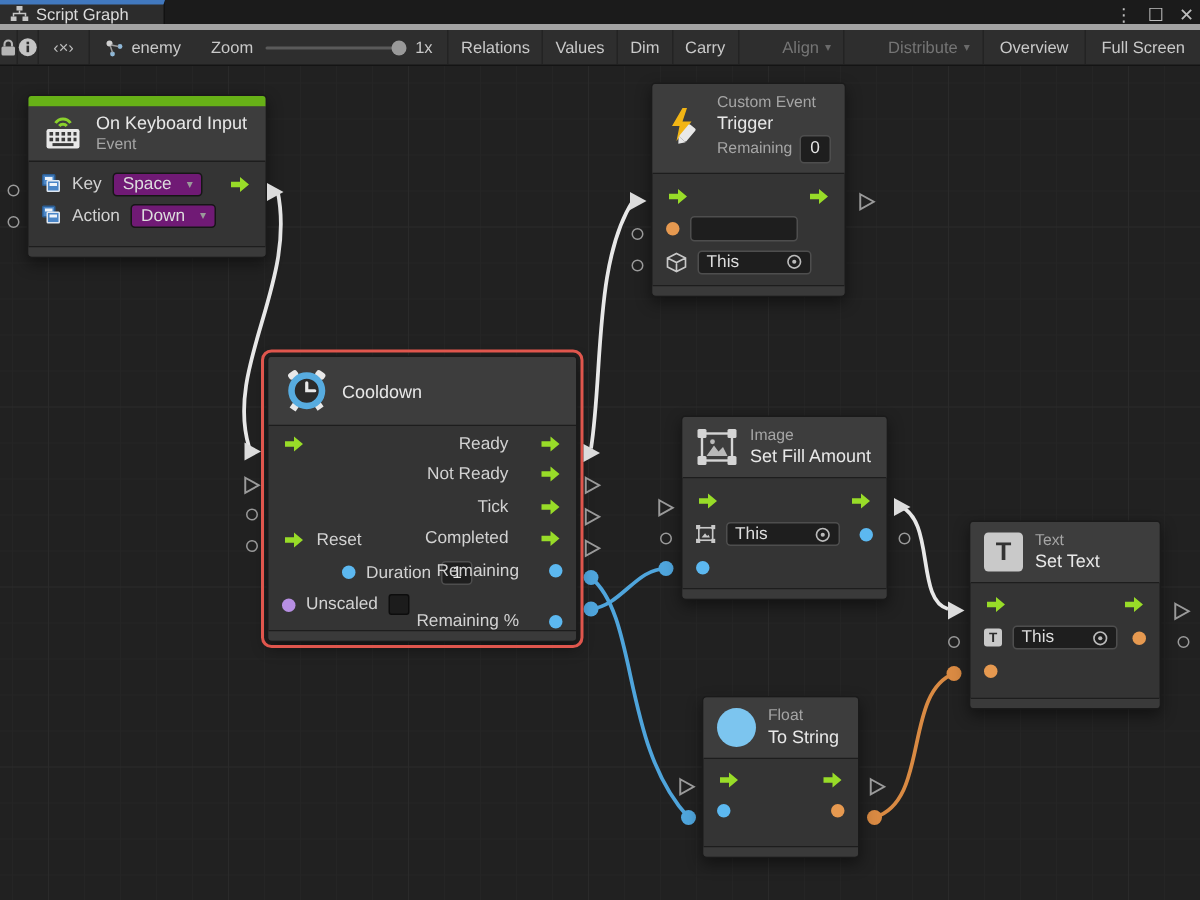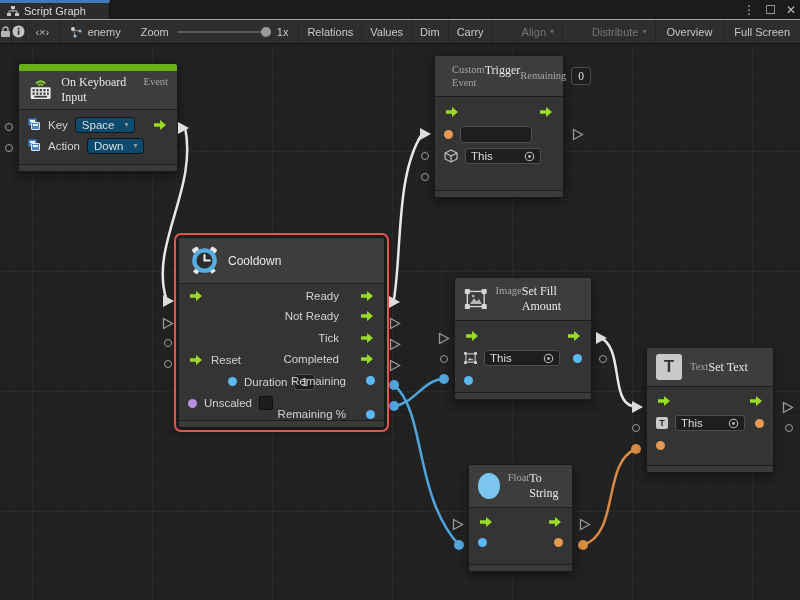--- a/index.html
+++ b/index.html
@@ -7,21 +7,21 @@
     --value-purple:#b78fe3; --selection-red:#e0564d; --wire-white:#e8e8e8;
     --wire-blue:#4fa5dc; --wire-orange:#d98a43; --event-green:#67b117;
   }
   *{margin:0;padding:0;box-sizing:border-box;}
   html,body{width:800px;height:600px;overflow:hidden;background:#181818;
     font-family:"Liberation Sans","DejaVu Sans",sans-serif;-webkit-font-smoothing:antialiased;}
   .win{position:relative;width:800px;height:600px;background:#181818;}
 
   
   .tabbar{position:absolute;left:0;top:0;width:800px;height:20px;background:#1b1b1b;
-    display:flex;align-items:stretch;border-bottom:1px solid #a3a3a3;}
+    display:flex;align-items:stretch;border-bottom:4px solid #a3a3a3;}
   .tab{display:flex;align-items:center;gap:5px;padding:0 10px 0 7px;width:110px;
     background:#2c2c2c;border-top:3px solid #4178be;border-right:1px solid #121212;
     color:#dcdcdc;font-size:11px;white-space:nowrap;}
   .winctl{position:absolute;right:4px;top:0;height:20px;display:flex;align-items:center;gap:10px;
     color:#bdbdbd;font-size:12px;}
   .winctl span{cursor:default;line-height:20px;}
 
   
   .toolbar{position:absolute;left:0;top:20px;width:800px;height:24px;background:#2e2e2e;
     border-bottom:1px solid #141414;display:flex;align-items:stretch;color:#c9c9c9;font-size:11px;}
@@ -46,41 +46,41 @@
     background-size:120px 120px,120px 120px,24px 24px,24px 24px;
     background-position:0 107px,32px 0,0 11px,8px 0;}
   .wires{position:absolute;left:0;top:0;width:800px;height:556px;}
 
   
   .node{position:absolute;background:#343434;border:1px solid #1a1a1a;border-radius:3px;
     box-shadow:0 4px 10px rgba(0,0,0,.45);color:#e4e4e4;}
   .node.selected{outline:2px solid var(--selection-red);outline-offset:2px;}
   .nhead{display:flex;align-items:center;gap:8px;padding:6px 9px;background:#3d3d3d;
     border-bottom:1px solid #1d1d1d;border-radius:2px 2px 0 0;}
-  .ntitles{display:flex;flex-direction:row;line-height:1.25;font-family:Liberation Serif, serif;}
+  .ntitles{display:flex;flex-direction:column;line-height:1.25;}
   .nkind{font-size:10.5px;color:#a5a5a5;}
   .ntitle{font-size:12px;color:#e8e8e8;}
   .nsub{font-size:10.5px;color:#a5a5a5;}
   .nfoot{position:absolute;left:0;right:0;bottom:0;height:7px;background:#3a3a3a;
     border-top:1px solid #1d1d1d;border-radius:0 0 2px 2px;}
   .nbody{position:relative;}
   .prow{display:flex;align-items:center;gap:7px;padding:0 9px;font-size:11.5px;color:#d2d2d2;}
   .prow.between{justify-content:space-between;}
   .prow.right{justify-content:flex-end;gap:20px;}
   .colL{position:absolute;left:0;top:0;}
   .colR{position:absolute;right:0;top:0;}
 
   
   .garrow{display:inline-block;flex:0 0 auto;}
   .dot{display:inline-block;width:9px;height:9px;border-radius:50%;flex:0 0 auto;}
   .dot.blue{background:var(--value-blue);} .dot.orange{background:var(--value-orange);}
   .dot.purple{background:var(--value-purple);}
   .pc{display:inline-block;width:8px;height:8px;border:1px solid #9a9a9a;border-radius:50%;}
   .ext{position:absolute;}
-  .dd{display:inline-flex;align-items:center;gap:6px;background:#0c4a6e;border:1px solid #161616;
+  .dd{display:inline-flex;align-items:center;gap:6px;background:#701a75;border:1px solid #161616;
     border-radius:3px;padding:1px 6px;font-size:11.5px;color:#ddd;}
   .valbox{display:inline-block;background:#1e1e1e;border:1px solid #4e4e4e;border-radius:3px;
     padding:1px 6px;font-size:11.5px;color:#e4e4e4;min-width:10px;text-align:center;}
   .field{display:inline-block;background:#1e1e1e;border:1px solid #4e4e4e;border-radius:3px;
     width:72px;height:17px;}
   .target{display:inline-flex;align-items:center;justify-content:space-between;background:#1e1e1e;
     border:1px solid #4e4e4e;border-radius:3px;padding:1px 5px;font-size:11.5px;color:#ddd;width:76px;}
   .checkbox{display:inline-block;width:14px;height:14px;background:#1c1c1c;border:1px solid #0d0d0d;border-radius:2px;}
   .tinyT{display:inline-flex;align-items:center;justify-content:center;width:12px;height:12px;
     background:#c9c9c9;border-radius:2px;color:#2b2b2b;font-size:9px;font-weight:bold;flex:0 0 auto;}

